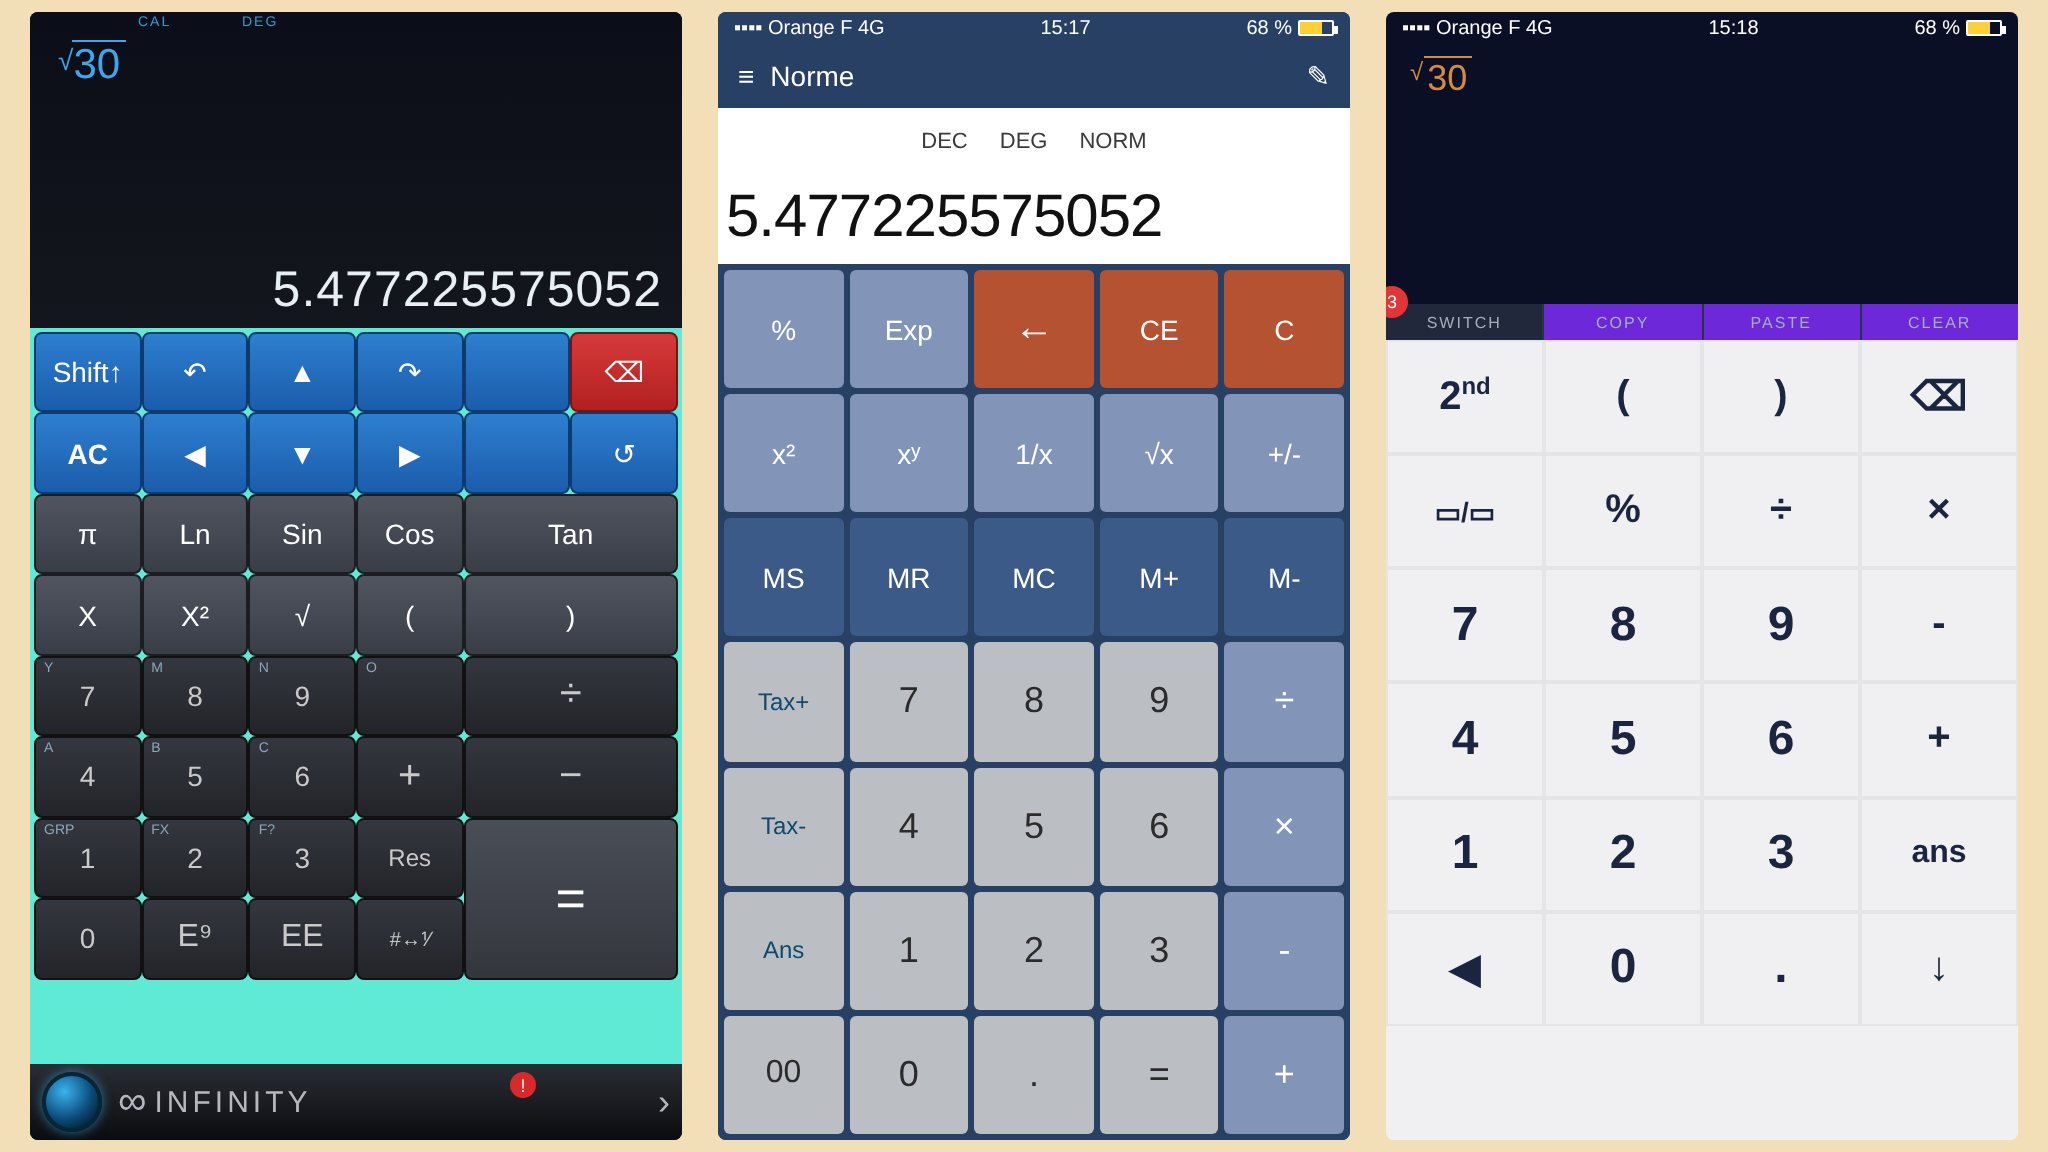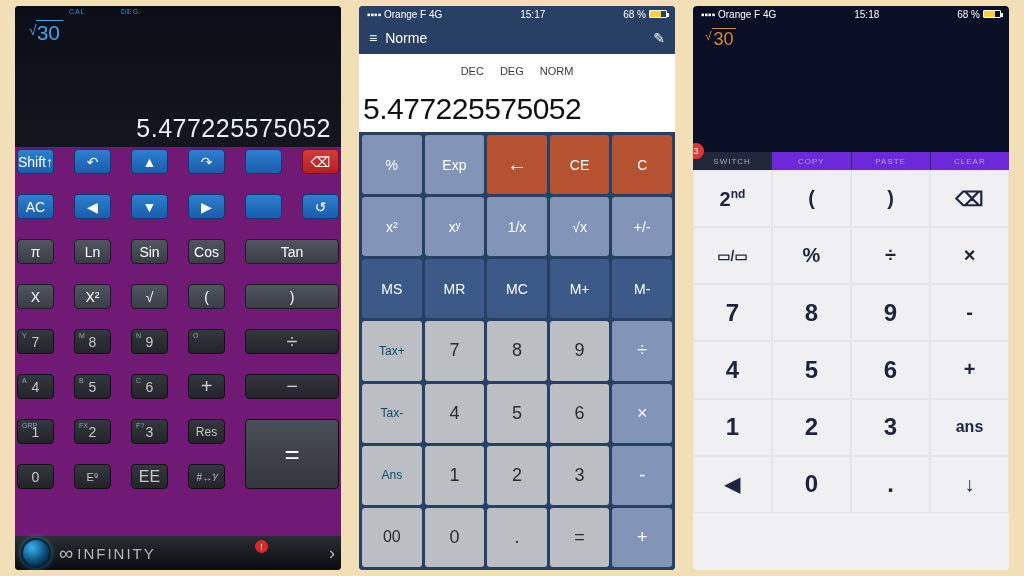--- a/index.html
+++ b/index.html
@@ -8,21 +8,21 @@
 
   
   .p1 { width: 326px; background: #0a0a0a; }
   .p1-top { height: 158px; background: linear-gradient(#0b0e18,#14161d); position: relative; }
   .p1-cal, .p1-deg { position: absolute; top: 2px; color: #2aa0d6; font-size: 7px; letter-spacing: 1px; }
   .p1-cal { left: 54px; } .p1-deg { left: 106px; }
   .p1-expr { position: absolute; top: 14px; left: 14px; color: #3ca6f0; font-size: 21px; font-family: Georgia, serif; display: flex; align-items: flex-start; }
   .p1-expr .root { font-size: 14px; margin-top: 2px; margin-right: -1px; }
   .p1-expr .rad { border-top: 1.5px solid #3ca6f0; padding: 0 3px 0 1px; }
   .p1-result { position: absolute; bottom: 4px; right: 10px; color: #e8eef5; font-size: 25px; font-weight: 300; letter-spacing: .5px; }
-  .p1-keys { flex: 1; display: grid; grid-template-columns: repeat(6,1fr); grid-template-rows: repeat(9,1fr); gap: 20px; padding: 2px; background: #701a75; }
+  .p1-keys { flex: 1; display: grid; grid-template-columns: repeat(6,1fr); grid-template-rows: repeat(9,1fr); gap: 0; padding: 2px; background: #5eead4; }
   .p1-k { display: flex; align-items: center; justify-content: center; color: #fff; font-size: 14px; border-radius: 4px; position: relative; cursor: pointer; }
   .p1-blue { background: linear-gradient(#2e7fd0,#1a5dab); border: 1px solid #0d3b70; }
   .p1-red  { background: linear-gradient(#d63a3a,#b32020); border: 1px solid #7a1313; }
   .p1-grey { background: linear-gradient(#505560,#393d46); border: 1px solid #1b1d22; }
   .p1-dark { background: linear-gradient(#34373f,#222429); border: 1px solid #111; color: #c9c9c9; position: relative; }
   .p1-eq   { background: linear-gradient(#4a4e57,#33363d); border: 1px solid #111; }
   .p1-sup { position:absolute; top:2px; left:4px; font-size:7px; color:#8aa8bd; }
   .p1-bottom { height: 38px; background: linear-gradient(#2a2d34,#0b0c0f); display:flex; align-items:center; padding:0 6px; position:relative; }
   .p1-orb { width:30px; height:30px; border-radius:50%; background: radial-gradient(circle at 35% 30%,#3ab3f0 0%,#0c4c7a 55%,#04283f 80%); border:2px solid #062638; box-shadow:0 0 6px rgba(60,180,240,.6); }
   .p1-inf { color:#b4b8be; font-size:15px; letter-spacing:2px; margin-left:8px; display:flex; align-items:center; font-weight:300;}
@@ -85,21 +85,21 @@
     <div class="p1-result">5.477225575052</div>
   </div>
   <div class="p1-keys">
     <div class="p1-k p1-blue">Shift↑</div>
     <div class="p1-k p1-blue">↶</div>
     <div class="p1-k p1-blue">▲</div>
     <div class="p1-k p1-blue">↷</div>
     <div class="p1-k p1-blue">   </div>
     <div class="p1-k p1-red">⌫</div>
 
-    <div class="p1-k p1-blue" style="font-weight:400">AC</div>
+    <div class="p1-k p1-blue" style="font-weight:700">AC</div>
     <div class="p1-k p1-blue">◀</div>
     <div class="p1-k p1-blue">▼</div>
     <div class="p1-k p1-blue">▶</div>
     <div class="p1-k p1-blue">   </div>
     <div class="p1-k p1-blue">↺</div>
 
     <div class="p1-k p1-grey">π</div>
     <div class="p1-k p1-grey">Ln</div>
     <div class="p1-k p1-grey">Sin</div>
     <div class="p1-k p1-grey">Cos</div>
@@ -152,21 +152,21 @@
         <span>2</span>
       </div>
     <div class="p1-k p1-dark">
         <span class="p1-sup">F?</span>
         <span>3</span>
       </div>
     <div class="p1-k p1-dark" style="font-size:12px">Res</div>
     <div class="p1-k p1-eq" style="grid-column:span 2;grid-row:span 2;font-size:26px">=</div>
 
     <div class="p1-k p1-dark">0</div>
-    <div class="p1-k p1-dark" style="font-size:11px">E⁹</div>
+    <div class="p1-k p1-dark" style="font-size:16px">E⁹</div>
     <div class="p1-k p1-dark" style="font-size:16px">EE</div>
     <div class="p1-k p1-dark" style="font-size:10px">#↔⅟</div>
   </div>
   <div class="p1-bottom">
     <div class="p1-orb"></div>
     <div class="p1-inf">
         <span class="sym">∞</span>
         <span>INFINITY</span>
       </div>
     <div class="p1-badge">!</div>

